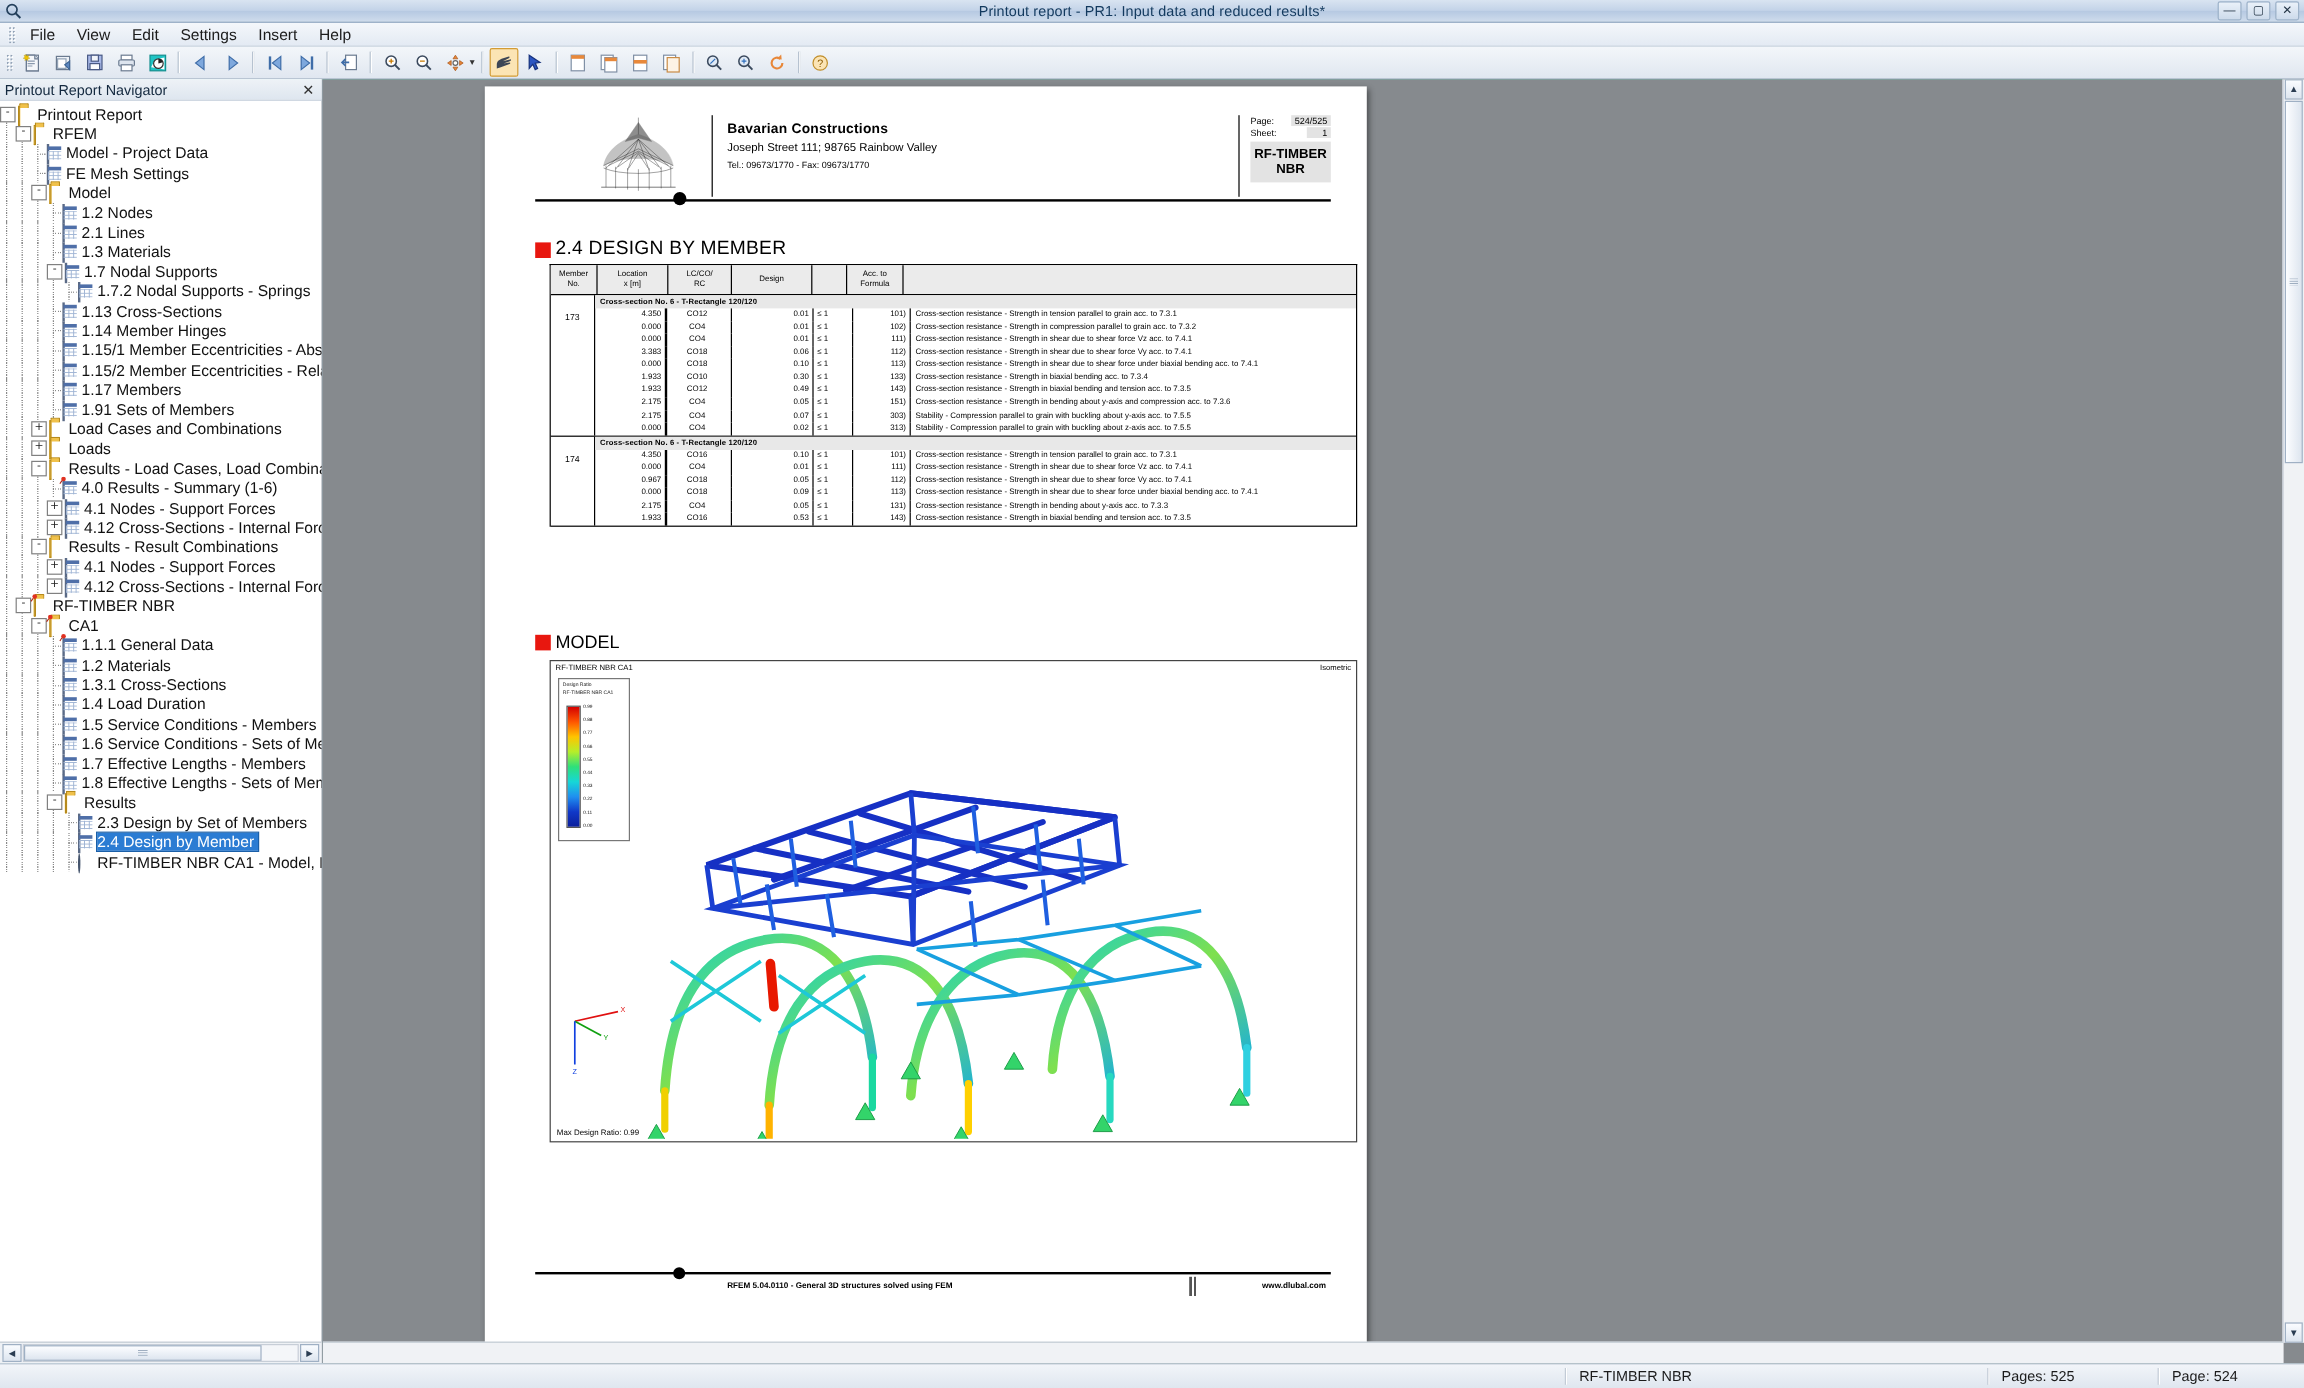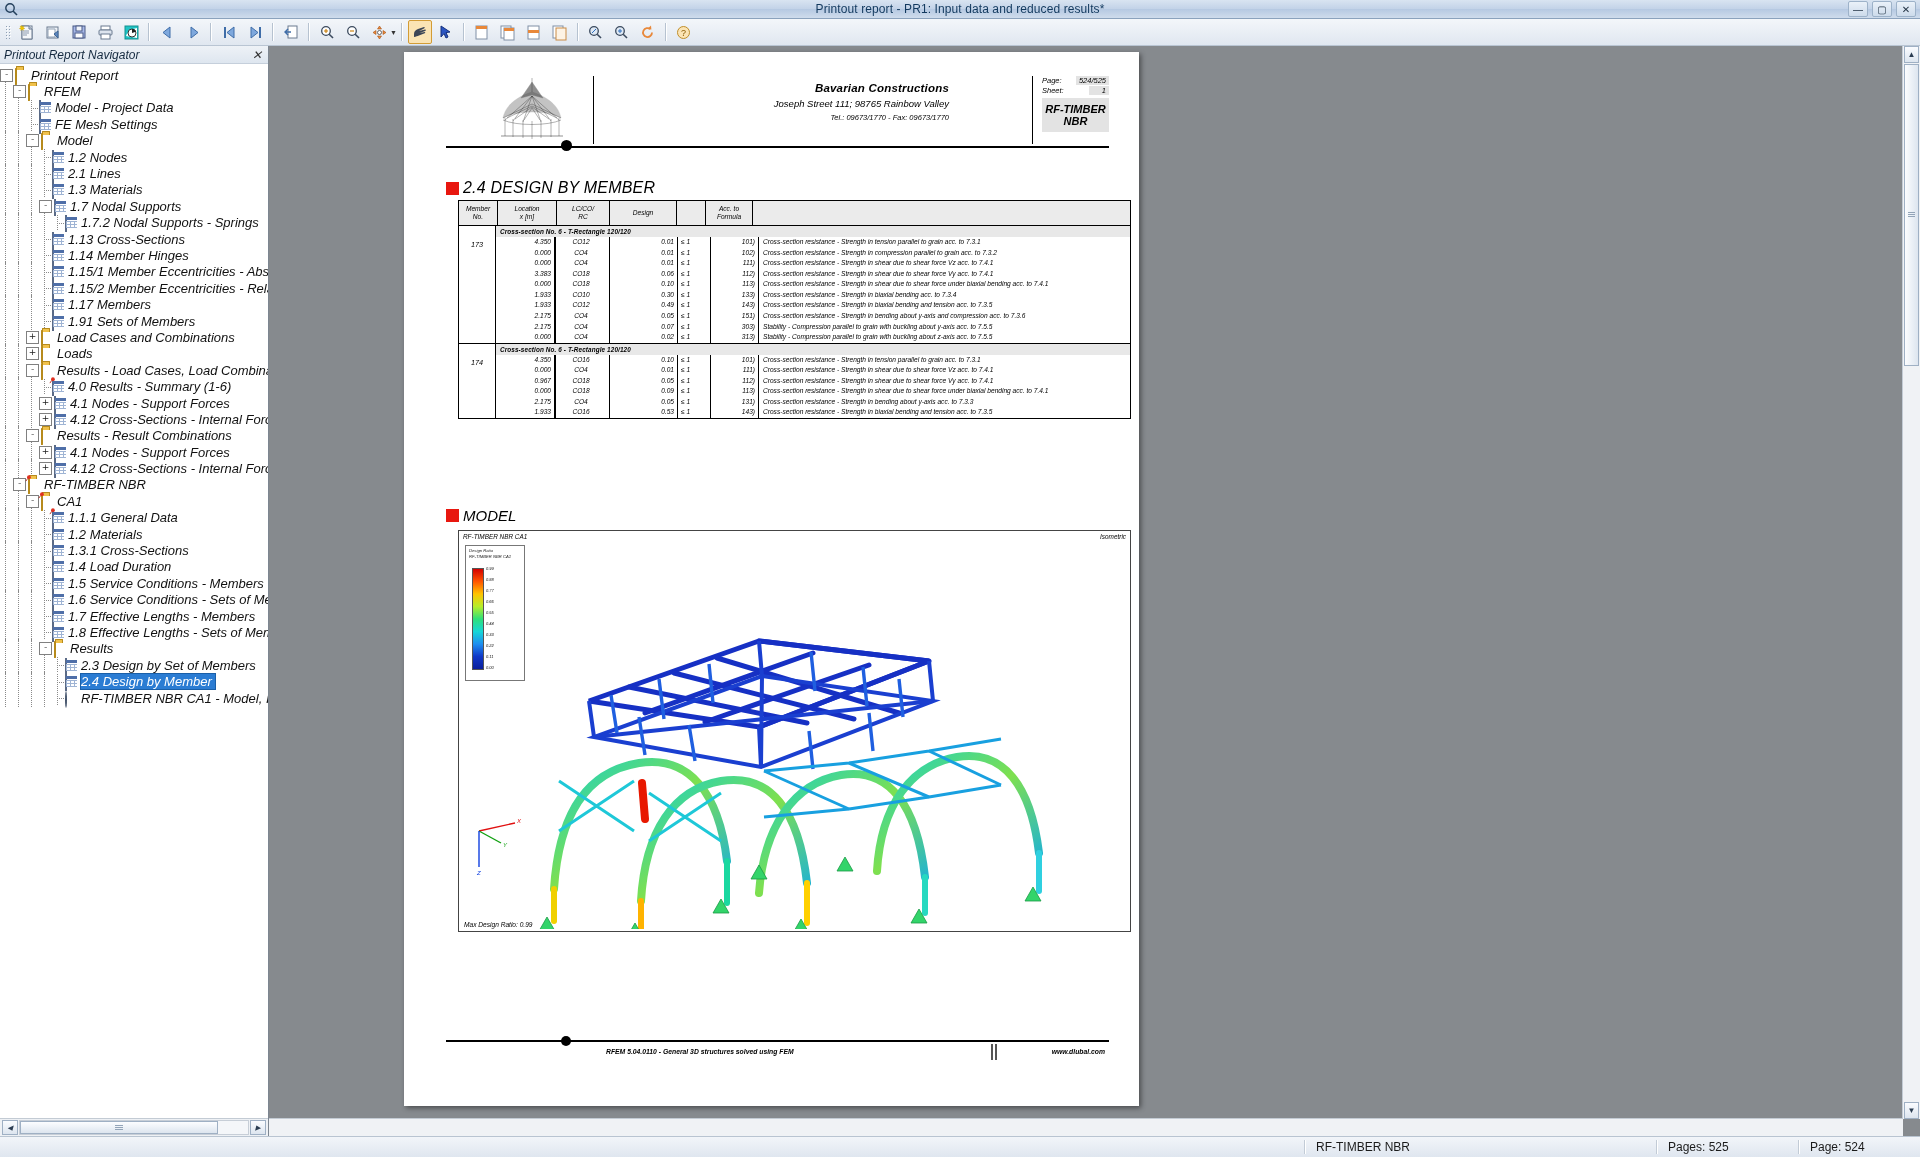--- a/index.html
+++ b/index.html
@@ -41,21 +41,21 @@
     background:linear-gradient(#f3f6fa,#e0e7f0);
     border-bottom:1px solid #b9c5d3;padding-left:2px;
   }
   .tbtn{width:22px;height:22px;margin:0 1px;display:flex;align-items:center;justify-content:center;
         border:1px solid transparent;border-radius:2px;position:relative;}
   .tbtn.active{background:#fbe4b4;border:1px solid #d39c35;}
   .tsep{width:1px;height:18px;background:#b6c2d0;margin:0 4px;border-right:1px solid #fff;}
   .caret{font-size:7px;color:#333;margin-left:-2px;}
 
   
-  .body{flex:1;display:flex;min-height:0;background:#5eead4;font-style:italic;}
+  .body{flex:1;display:flex;min-height:0;background:#5eead4;}
 
   
   .nav{
     width:268px;min-width:268px;background:#fff;display:flex;flex-direction:column;
     border-right:1px solid #7d8691;
   }
   .nav-head{
     height:17px;min-height:17px;display:flex;align-items:center;
     background:linear-gradient(#eef2f7,#dee6ef);border-bottom:1px solid #c5cfdb;
     padding:0 4px;font-size:12px;color:#14293f;
@@ -120,21 +120,21 @@
   .dochscroll{position:absolute;left:0;right:17px;bottom:0;height:17px;background:#f0f2f5;border-top:1px solid #c3cbd4;}
 
   
   .pg{position:absolute;inset:0;font-family:"Liberation Sans",sans-serif;color:#000;}
   .hdr{position:absolute;left:42px;right:30px;top:22px;height:72px;}
   .hdr-rule{position:absolute;left:0;right:0;top:72px;height:2px;background:#000;}
   .hdr-dot{position:absolute;left:115px;top:66px;width:11px;height:11px;border-radius:50%;background:#000;}
   .logo{position:absolute;left:45px;top:2px;width:82px;height:66px;}
   .vdiv{position:absolute;left:147px;top:2px;width:1px;height:68px;background:#000;}
   .vdiv2{position:absolute;left:586px;top:2px;width:1px;height:68px;background:#000;}
-  .firm{position:absolute;left:160px;right:160px;top:8px;text-align:right;}
+  .firm{position:absolute;left:160px;right:160px;top:8px;text-align:left;}
   .firm .n{font-size:11.5px;font-weight:bold;letter-spacing:.2px;}
   .firm .a{font-size:9.5px;margin-top:4px;}
   .firm .t{font-size:7.5px;margin-top:4px;}
   .meta{position:absolute;left:596px;top:2px;right:0;font-size:7.5px;}
   .mrow{display:flex;align-items:center;margin-bottom:1px;}
   .mrow .k{width:47px;}
   .mrow .v{flex:1;background:#e3e3e3;text-align:right;padding:0 3px;}
   .mbox{margin-top:3px;background:#e3e3e3;text-align:center;font-size:11px;font-weight:bold;padding:5px 0;}
   .subhdr{position:absolute;left:42px;right:30px;top:96px;height:20px;font-size:7.5px;}
   .subhdr .k{position:absolute;top:3px;}
@@ -205,20 +205,29 @@
         </svg>
     </span>
     <span class="ttl">Printout report - PR1: Input data and reduced results*</span>
     <div class="winbtns">
       <div class="winbtn">—</div>
       <div class="winbtn">▢</div>
       <div class="winbtn">✕</div>
     </div>
   </div>
 
+  <div class="menubar">
+    <div class="grip"></div>
+    <div class="menu-item">File</div>
+    <div class="menu-item">View</div>
+    <div class="menu-item">Edit</div>
+    <div class="menu-item">Settings</div>
+    <div class="menu-item">Insert</div>
+    <div class="menu-item">Help</div>
+  </div>
 
   <div class="toolbar">
     <div class="grip"></div>
 
     <div class="tbtn">
       <svg width="17" height="17" viewBox="0 0 17 17">
           <rect x="3" y="2" width="10" height="13" fill="#fff" stroke="#6b7b90"></rect>
           <path d="M3 2h7l3 3v10H3z" fill="#f5f7fa" stroke="#6b7b90"></path>
           <path d="M10 2v3h3" fill="#d8e0ea" stroke="#6b7b90"></path>
           <path d="M4 7h6M4 9h6M4 11h4" stroke="#8a99ad"></path>

